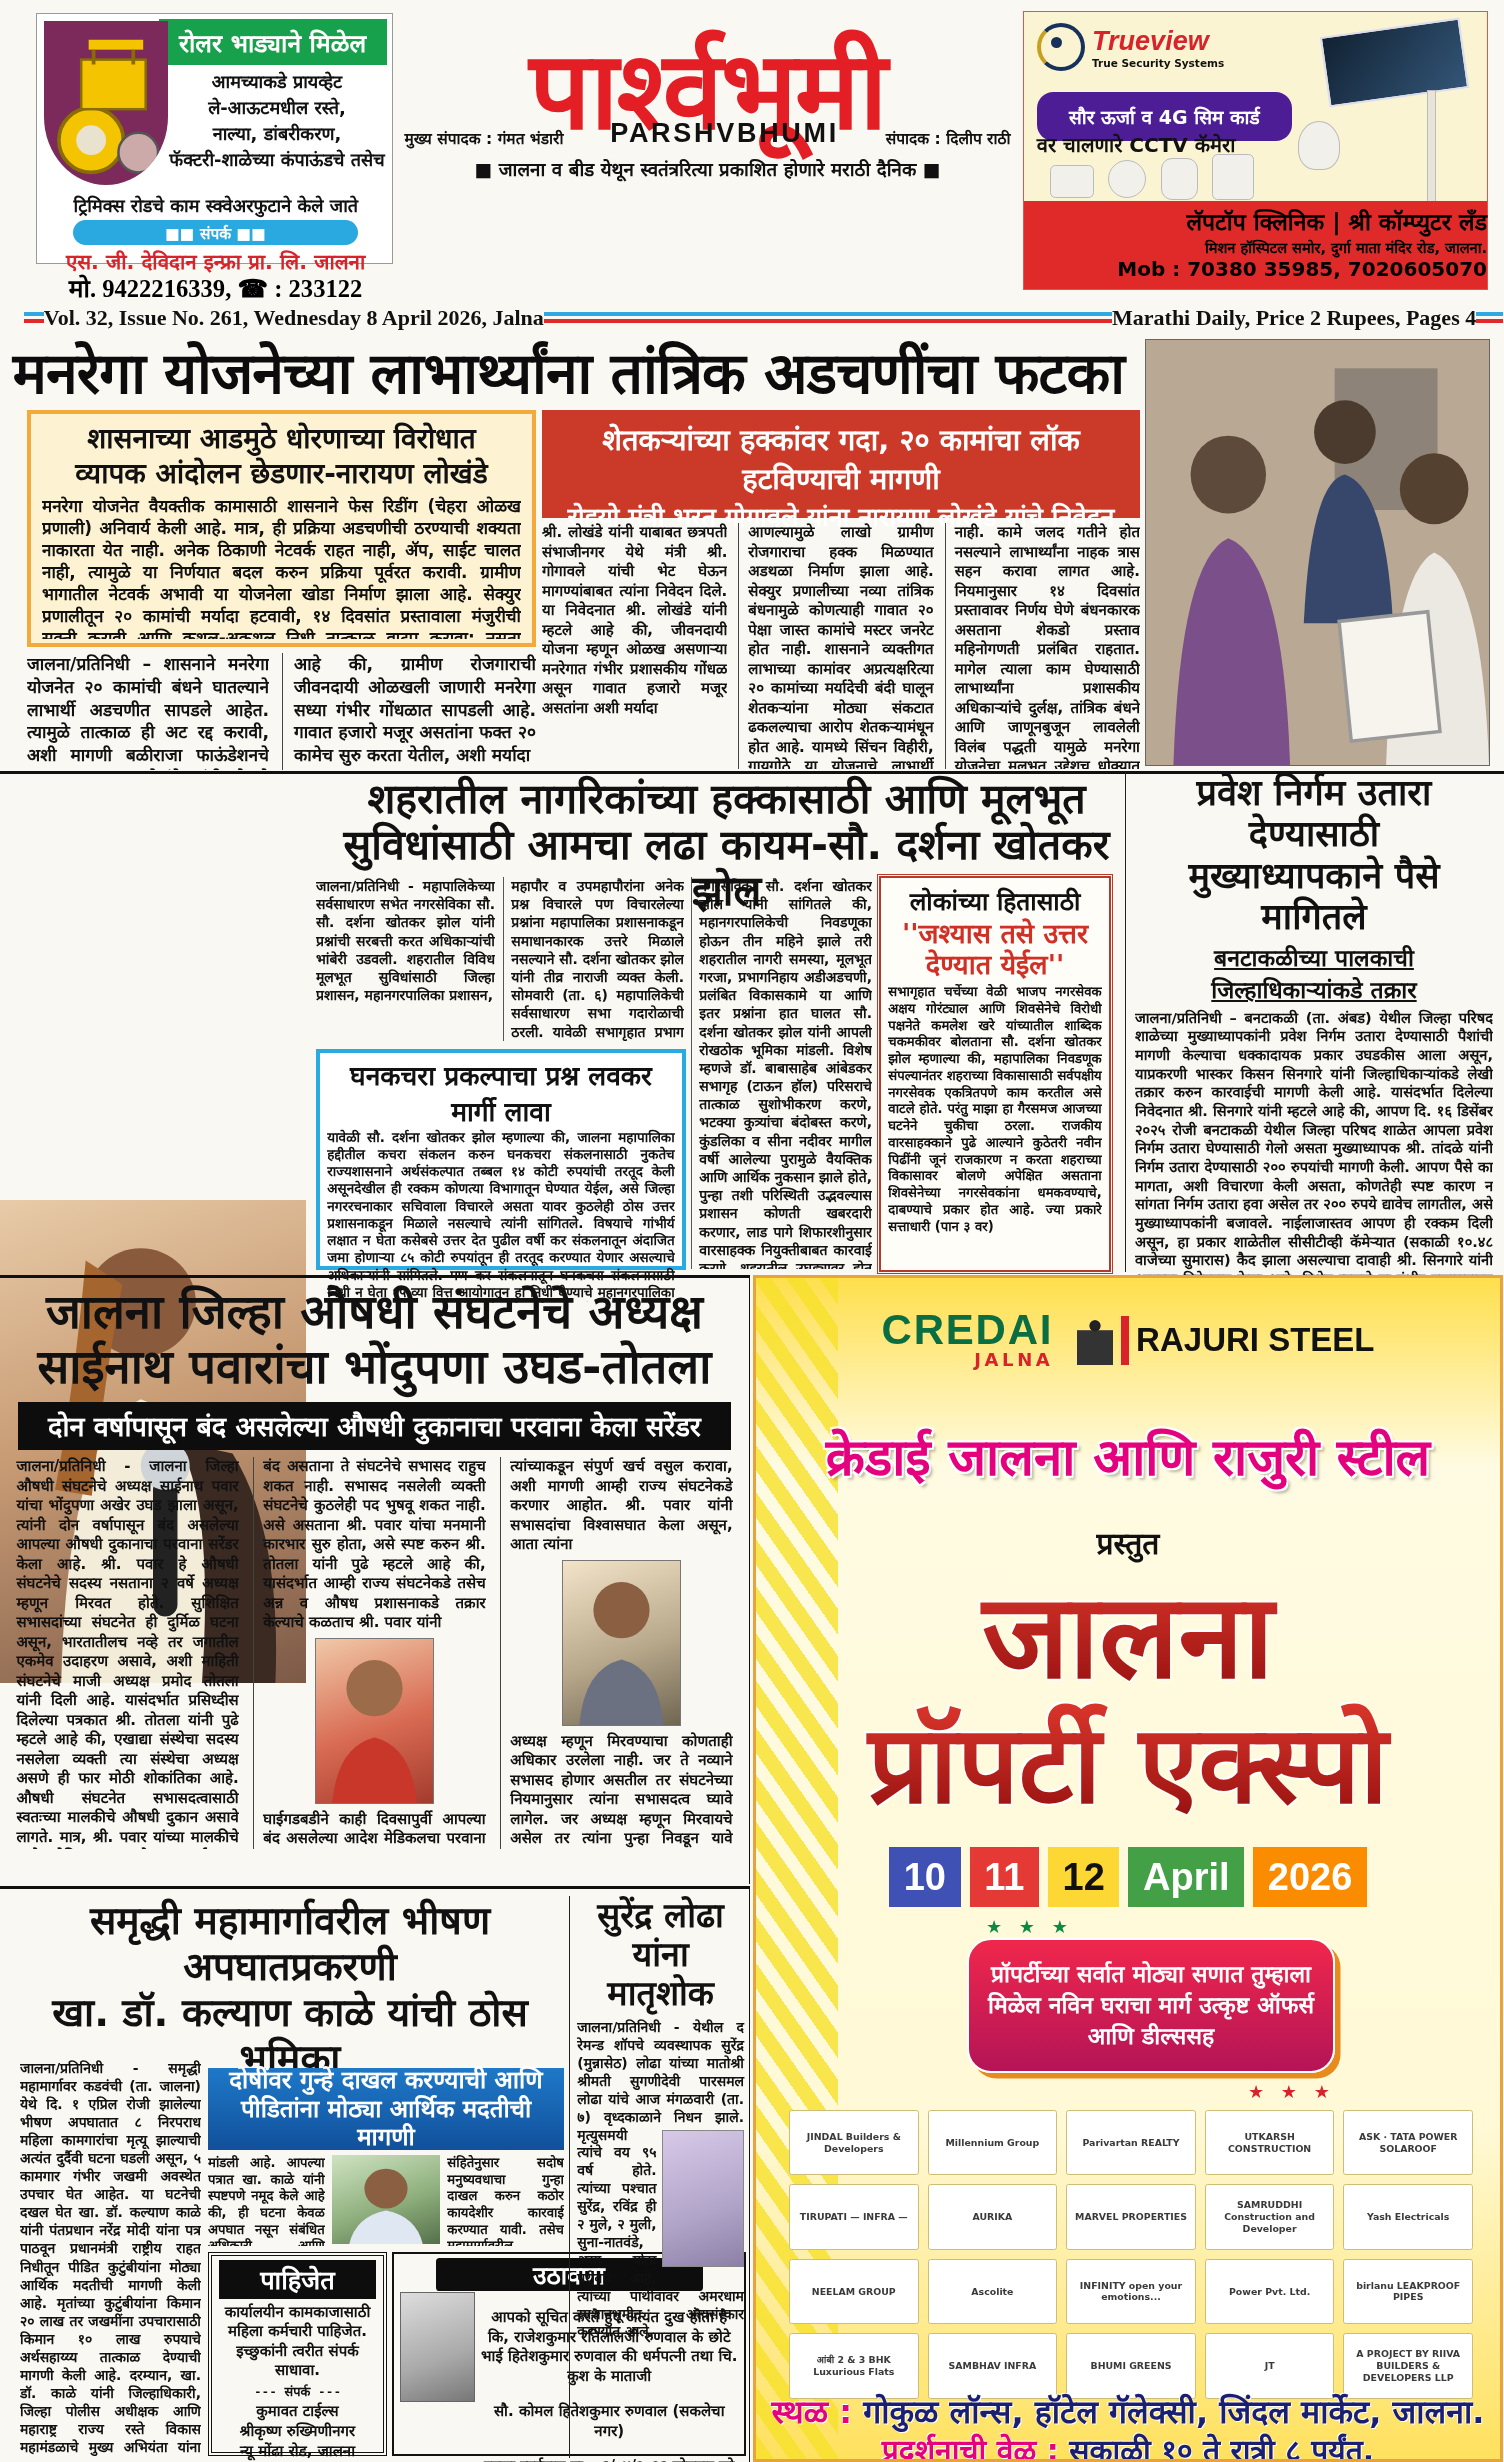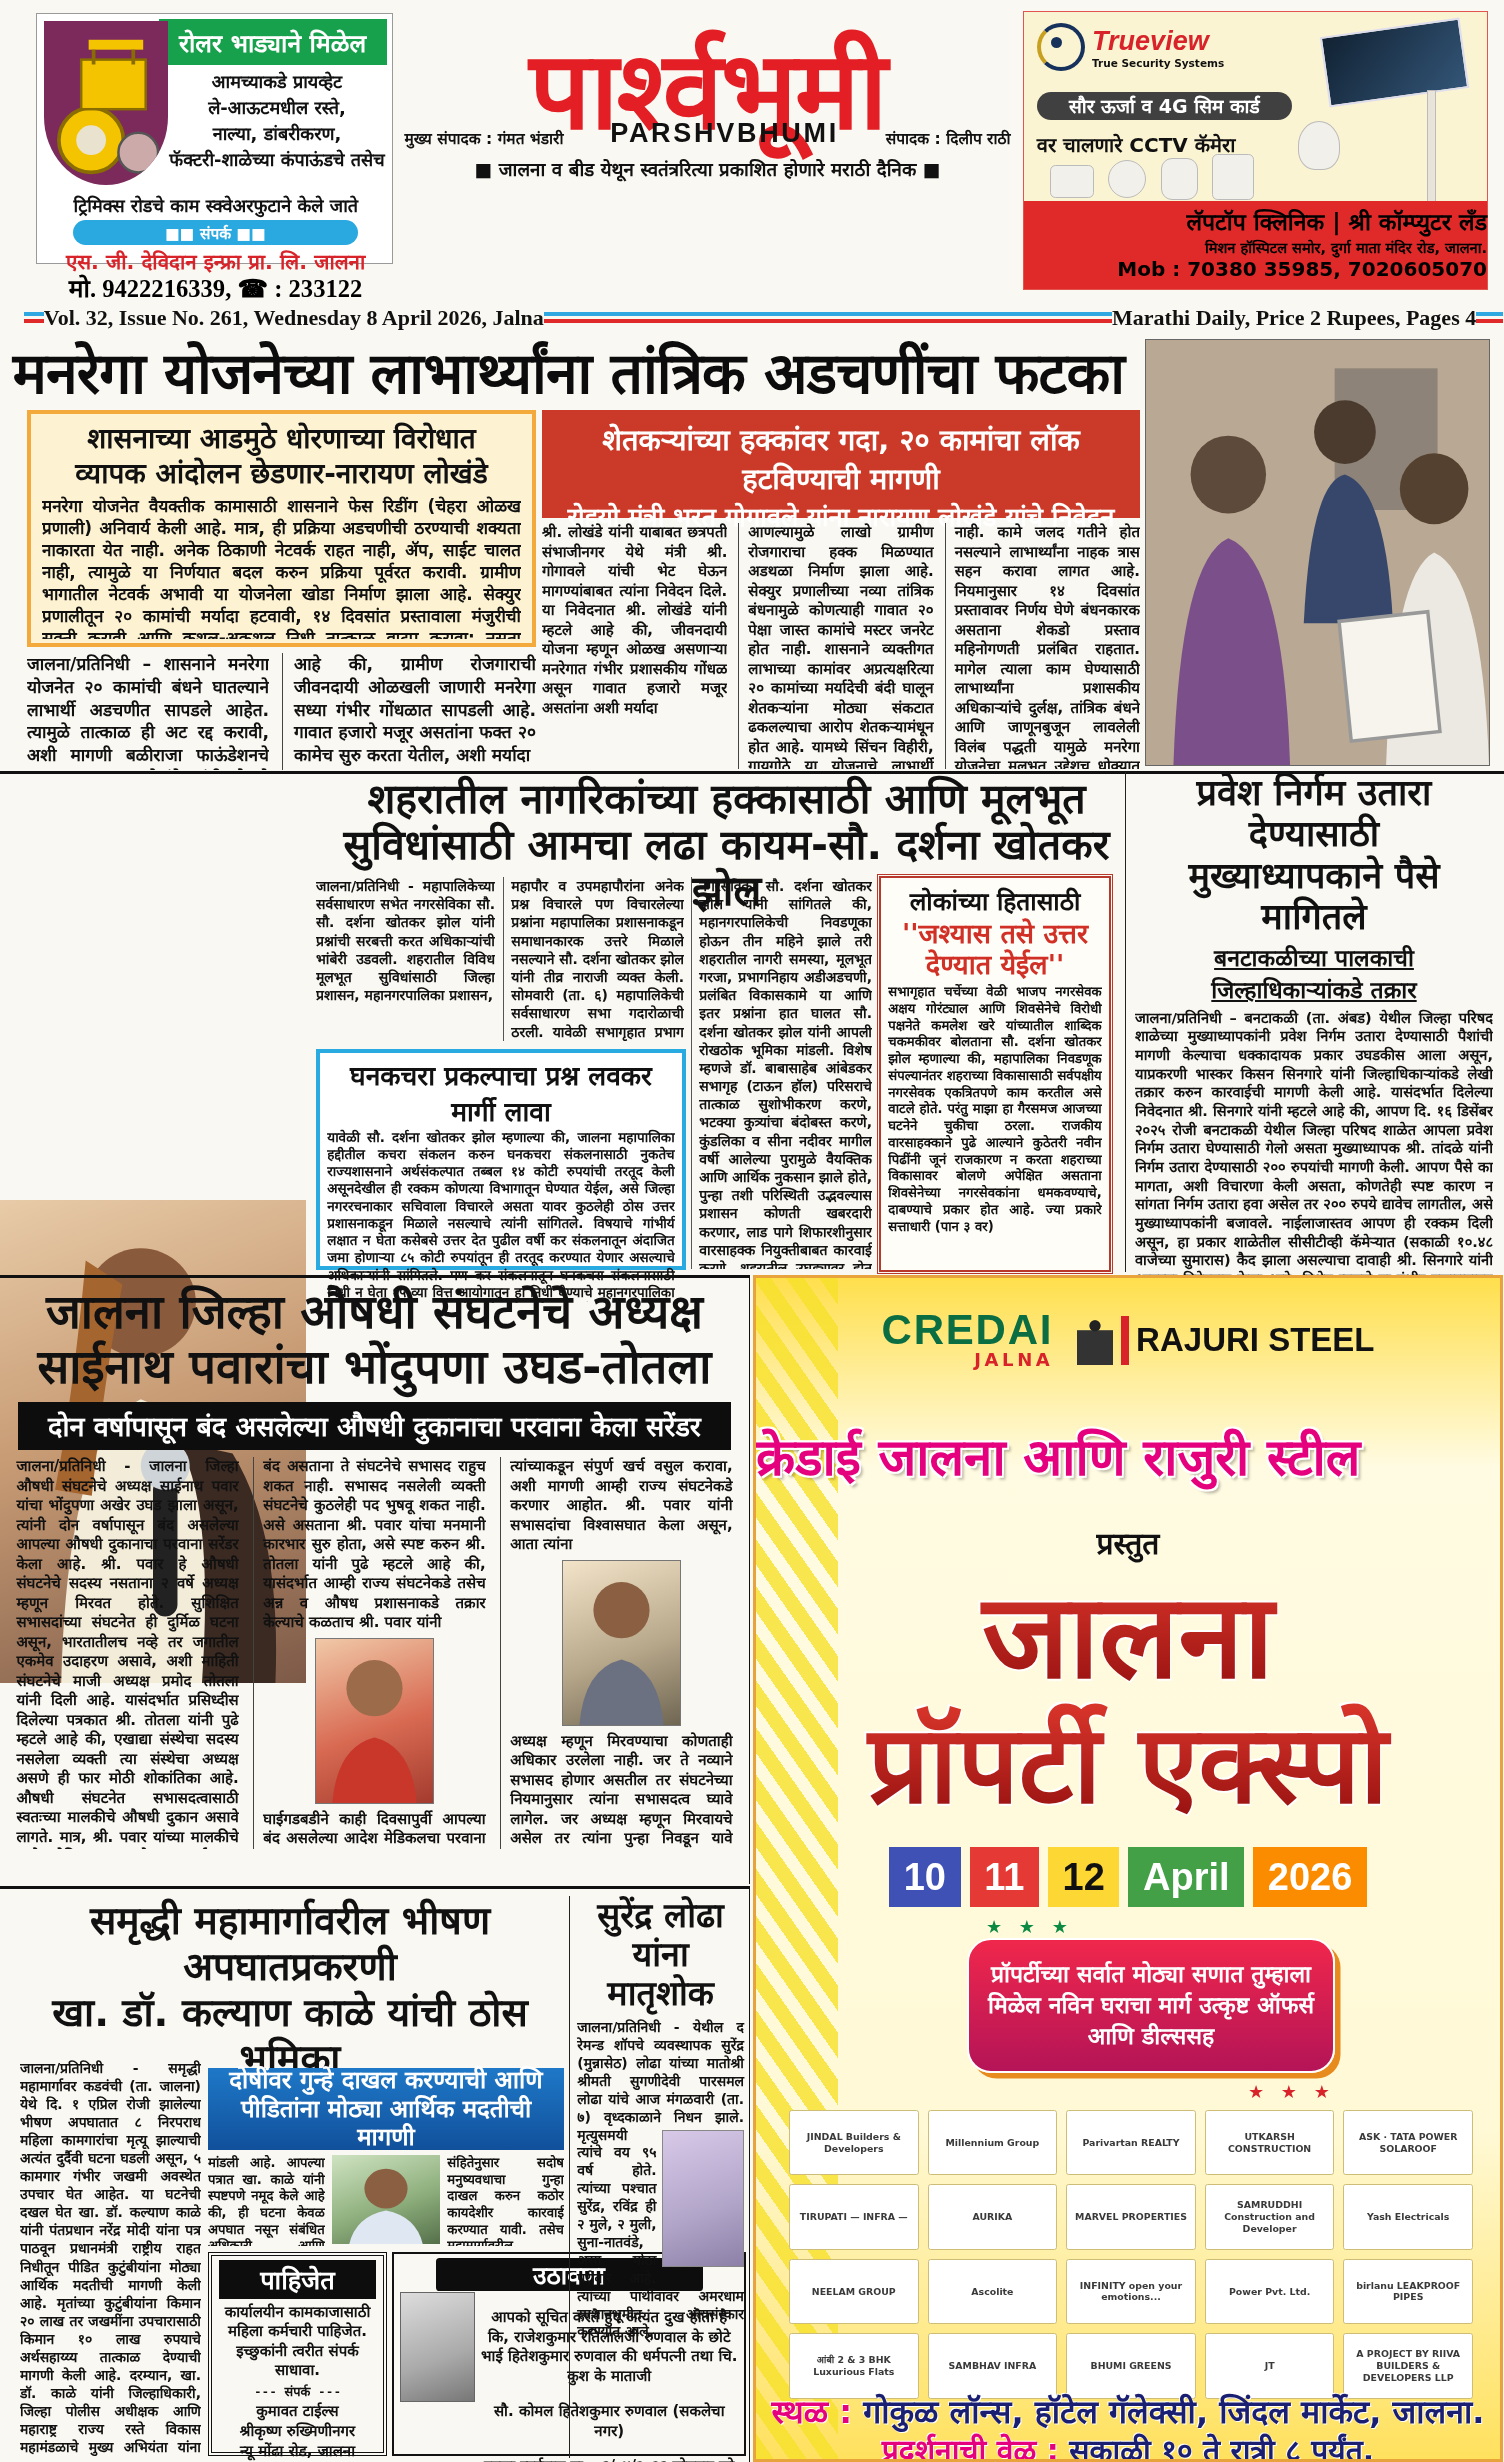--- a/index.html
+++ b/index.html
@@ -27,21 +27,21 @@
   #mast-row{display:flex;justify-content:space-between;align-items:flex-end;margin-top:-57px;padding:0 5.5px;}
   .mast-ed{font-size:15.5px;font-weight:700;}
   #mast-latin{font-size:27px;font-weight:800;letter-spacing:2.7px;font-family:"Liberation Sans",sans-serif;}
   #mast-tag{margin-top:7.3px;text-align:center;font-size:18.7px;font-weight:800;}
   #cctv-ad{left:1023px;top:11px;width:465px;height:279px;background:#fbf4d2;border:1.8px solid #e2554f;box-sizing:border-box;}
   #tv-brand{position:absolute;left:12.8px;top:11px;display:flex;gap:7.3px;align-items:center;}
   #tv-swirl{width:40px;height:40px;border-radius:50%;border:4.6px solid #16325c;border-left-color:#c8a020;position:relative;}
   #tv-swirl:after{content:"";position:absolute;left:10px;top:10px;width:11px;height:11px;border-radius:50%;background:#16325c;}
   #tv-name{color:#d8232a;font-weight:800;font-style:italic;font-size:27px;font-family:"Liberation Sans",sans-serif;}
   #tv-sub{font-size:10.5px;font-weight:800;color:#111;}
-  #tv-pill{position:absolute;left:12.8px;top:80px;width:255px;height:28px;background:#404040;color:#fff;border-radius:16.4px;
+  #tv-pill{position:absolute;left:12.8px;top:80px;width:255px;height:49px;background:#4c1d95;color:#fff;border-radius:16.4px;
      font-weight:800;font-size:19px;display:flex;align-items:center;justify-content:center;}
   #tv-line{position:absolute;left:12.8px;top:119px;font-weight:800;font-size:20px;}
   #tv-panel{position:absolute;right:22px;top:14.6px;width:137px;height:67px;background:linear-gradient(135deg,#123,#357);transform:rotate(-8deg);border:2.7px solid #dde;}
   #tv-pole{position:absolute;right:51px;top:78px;width:7.3px;height:155px;background:#e8e4da;border:0.9px solid #bbb;}
   .cam{position:absolute;background:#f2f0ea;border:0.9px solid #bbb;border-radius:5.5px;}
   #cctv-band{position:absolute;left:0;bottom:0;width:100%;height:88px;background:#e02a2a;color:#000000;text-align:right;}
   #cctv-shop{font-size:23px;font-weight:800;margin-top:3.6px;}
   #cctv-addr{font-size:14.6px;font-weight:700;}
   #cctv-mob{font-size:20px;font-weight:800;}
   
@@ -119,21 +119,21 @@
   
   #expo{left:753px;top:1275px;width:750px;height:1187px;background:linear-gradient(180deg,#ffdf4d,#fffbe2 16%,#fff9d6 72%,#ffe15e);
      border:3.6px solid #e8a33d;box-sizing:border-box;overflow:hidden;}
   #expo-stripe{position:absolute;left:0;top:0;bottom:0;width:82px;background:repeating-linear-gradient(55deg,#f7e12a 0 14.6px,rgba(255,255,255,0) 14.6px 27px);opacity:.8;}
   #expo-logos{position:absolute;left:0;top:33px;width:100%;display:flex;justify-content:center;align-items:center;gap:24px;}
   #credai{color:#0b6e43;font-size:42px;font-weight:800;letter-spacing:1.8px;font-family:"Liberation Sans",sans-serif;line-height:.9;position:relative;}
   #credai-sub{color:#d8232a;font-size:18px;font-weight:800;text-align:right;letter-spacing:3.6px;}
   #rajuri{display:flex;align-items:center;gap:7.3px;font-size:33px;font-weight:800;font-family:"Liberation Sans",sans-serif;}
   #rajuri b{display:block;width:8.2px;height:49px;background:#d8232a;}
   #rajuri .man{width:36px;height:49px;background:radial-gradient(circle at 50% 20%,#222 12%,transparent 14%),linear-gradient(180deg,transparent 28%,#333 30%);}
-  #expo-pink{position:absolute;left:0;top:142px;width:100%;font-size:51px;font-weight:800;color:#e5007e;
+  #expo-pink{position:absolute;left:0;top:142px;width:100%;text-align:center;font-size:51px;font-weight:800;color:#e5007e;
      text-shadow:-1.8px -1.8px 0 #fff,1.8px -1.8px 0 #fff,-1.8px 1.8px 0 #fff,1.8px 1.8px 0 #fff,3.6px 3.6px 2.7px rgba(0,0,0,.25);}
   #expo-prastut{position:absolute;left:0;top:244px;width:100%;text-align:center;font-size:30px;font-weight:800;color:#111;}
   .expo-big{position:absolute;left:0;width:100%;text-align:center;font-weight:800;color:#b40f0f;
      background:linear-gradient(180deg,#e23a2e,#8f0d0d);-webkit-background-clip:text;background-clip:text;-webkit-text-fill-color:transparent;
      filter:drop-shadow(1.8px 2.7px 0 #fff) drop-shadow(-1.8px -1.8px 0 #fff);}
   #expo-t1{top:274px;font-size:117px;}
   #expo-t2{top:409px;font-size:108px;}
   #expo-dates{position:absolute;left:0;top:569px;width:100%;display:flex;justify-content:center;gap:9px;}
   .dbox{height:60px;display:flex;align-items:center;justify-content:center;color:#fff;font-weight:800;font-size:38px;padding:0 14.6px;font-family:"Liberation Sans",sans-serif;}
   #expo-offer{position:absolute;left:211px;top:660px;width:368px;height:135px;background:linear-gradient(180deg,#f0274c,#b41457);border-radius:24px;

